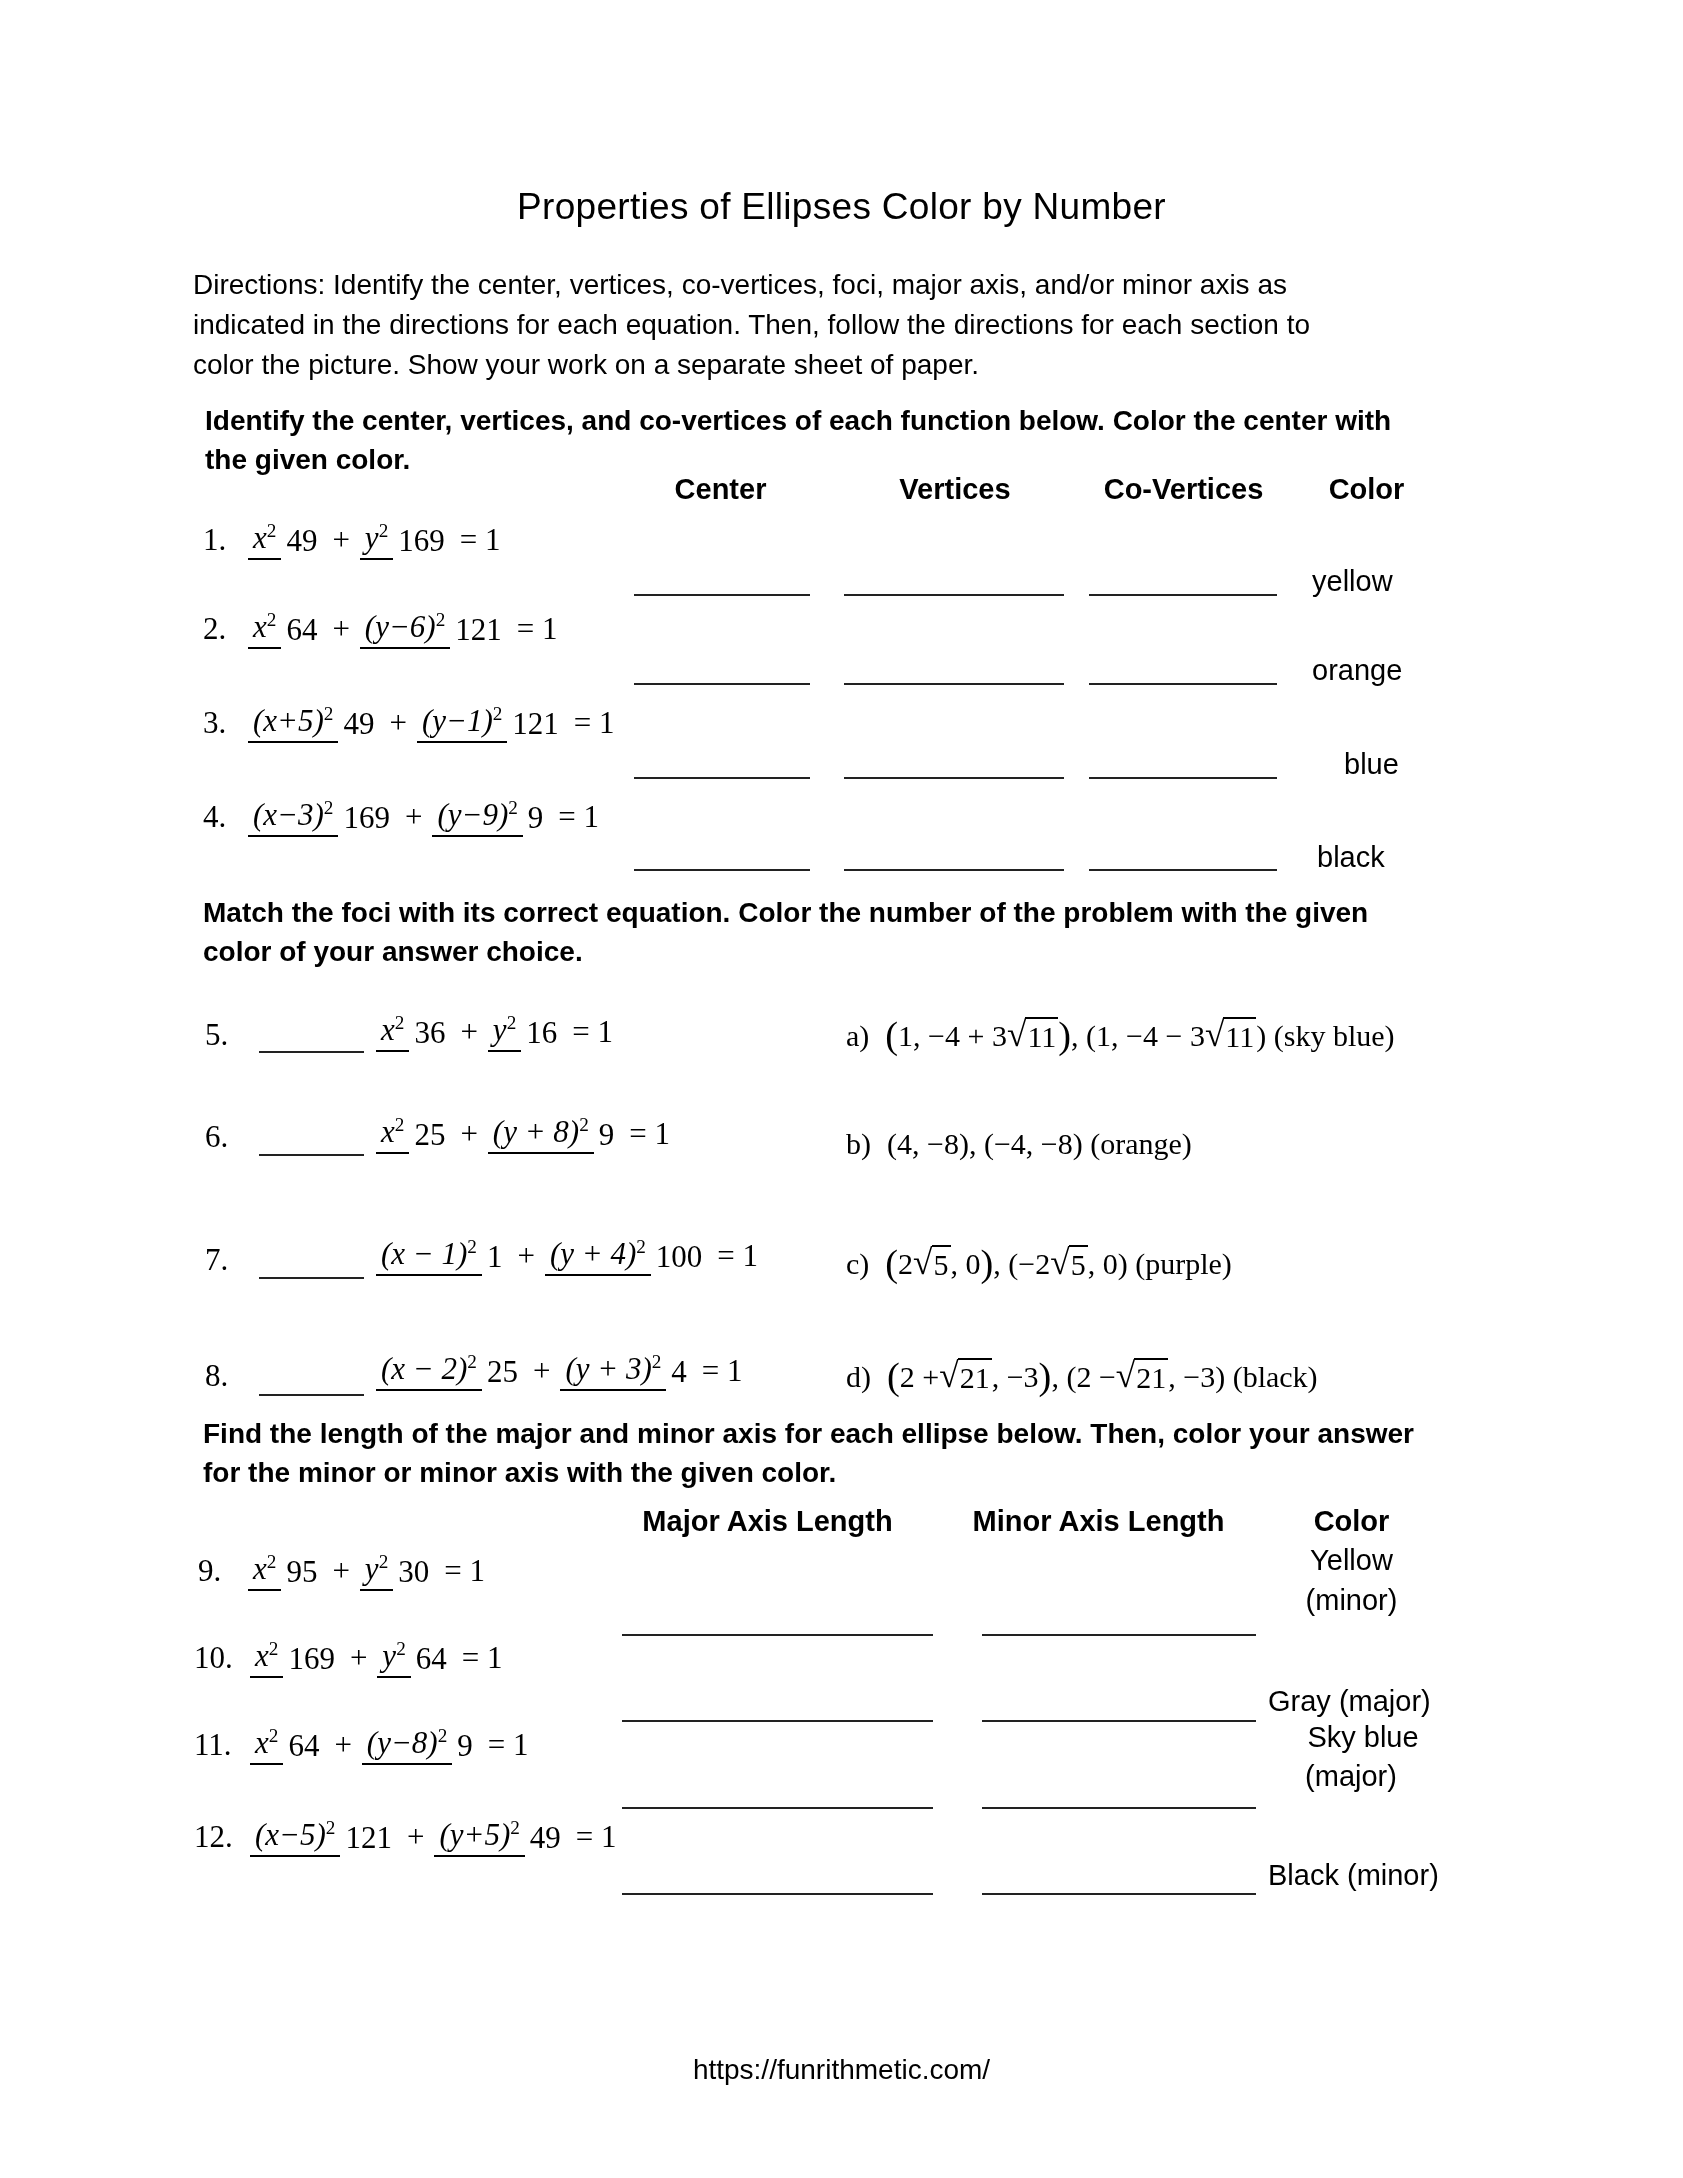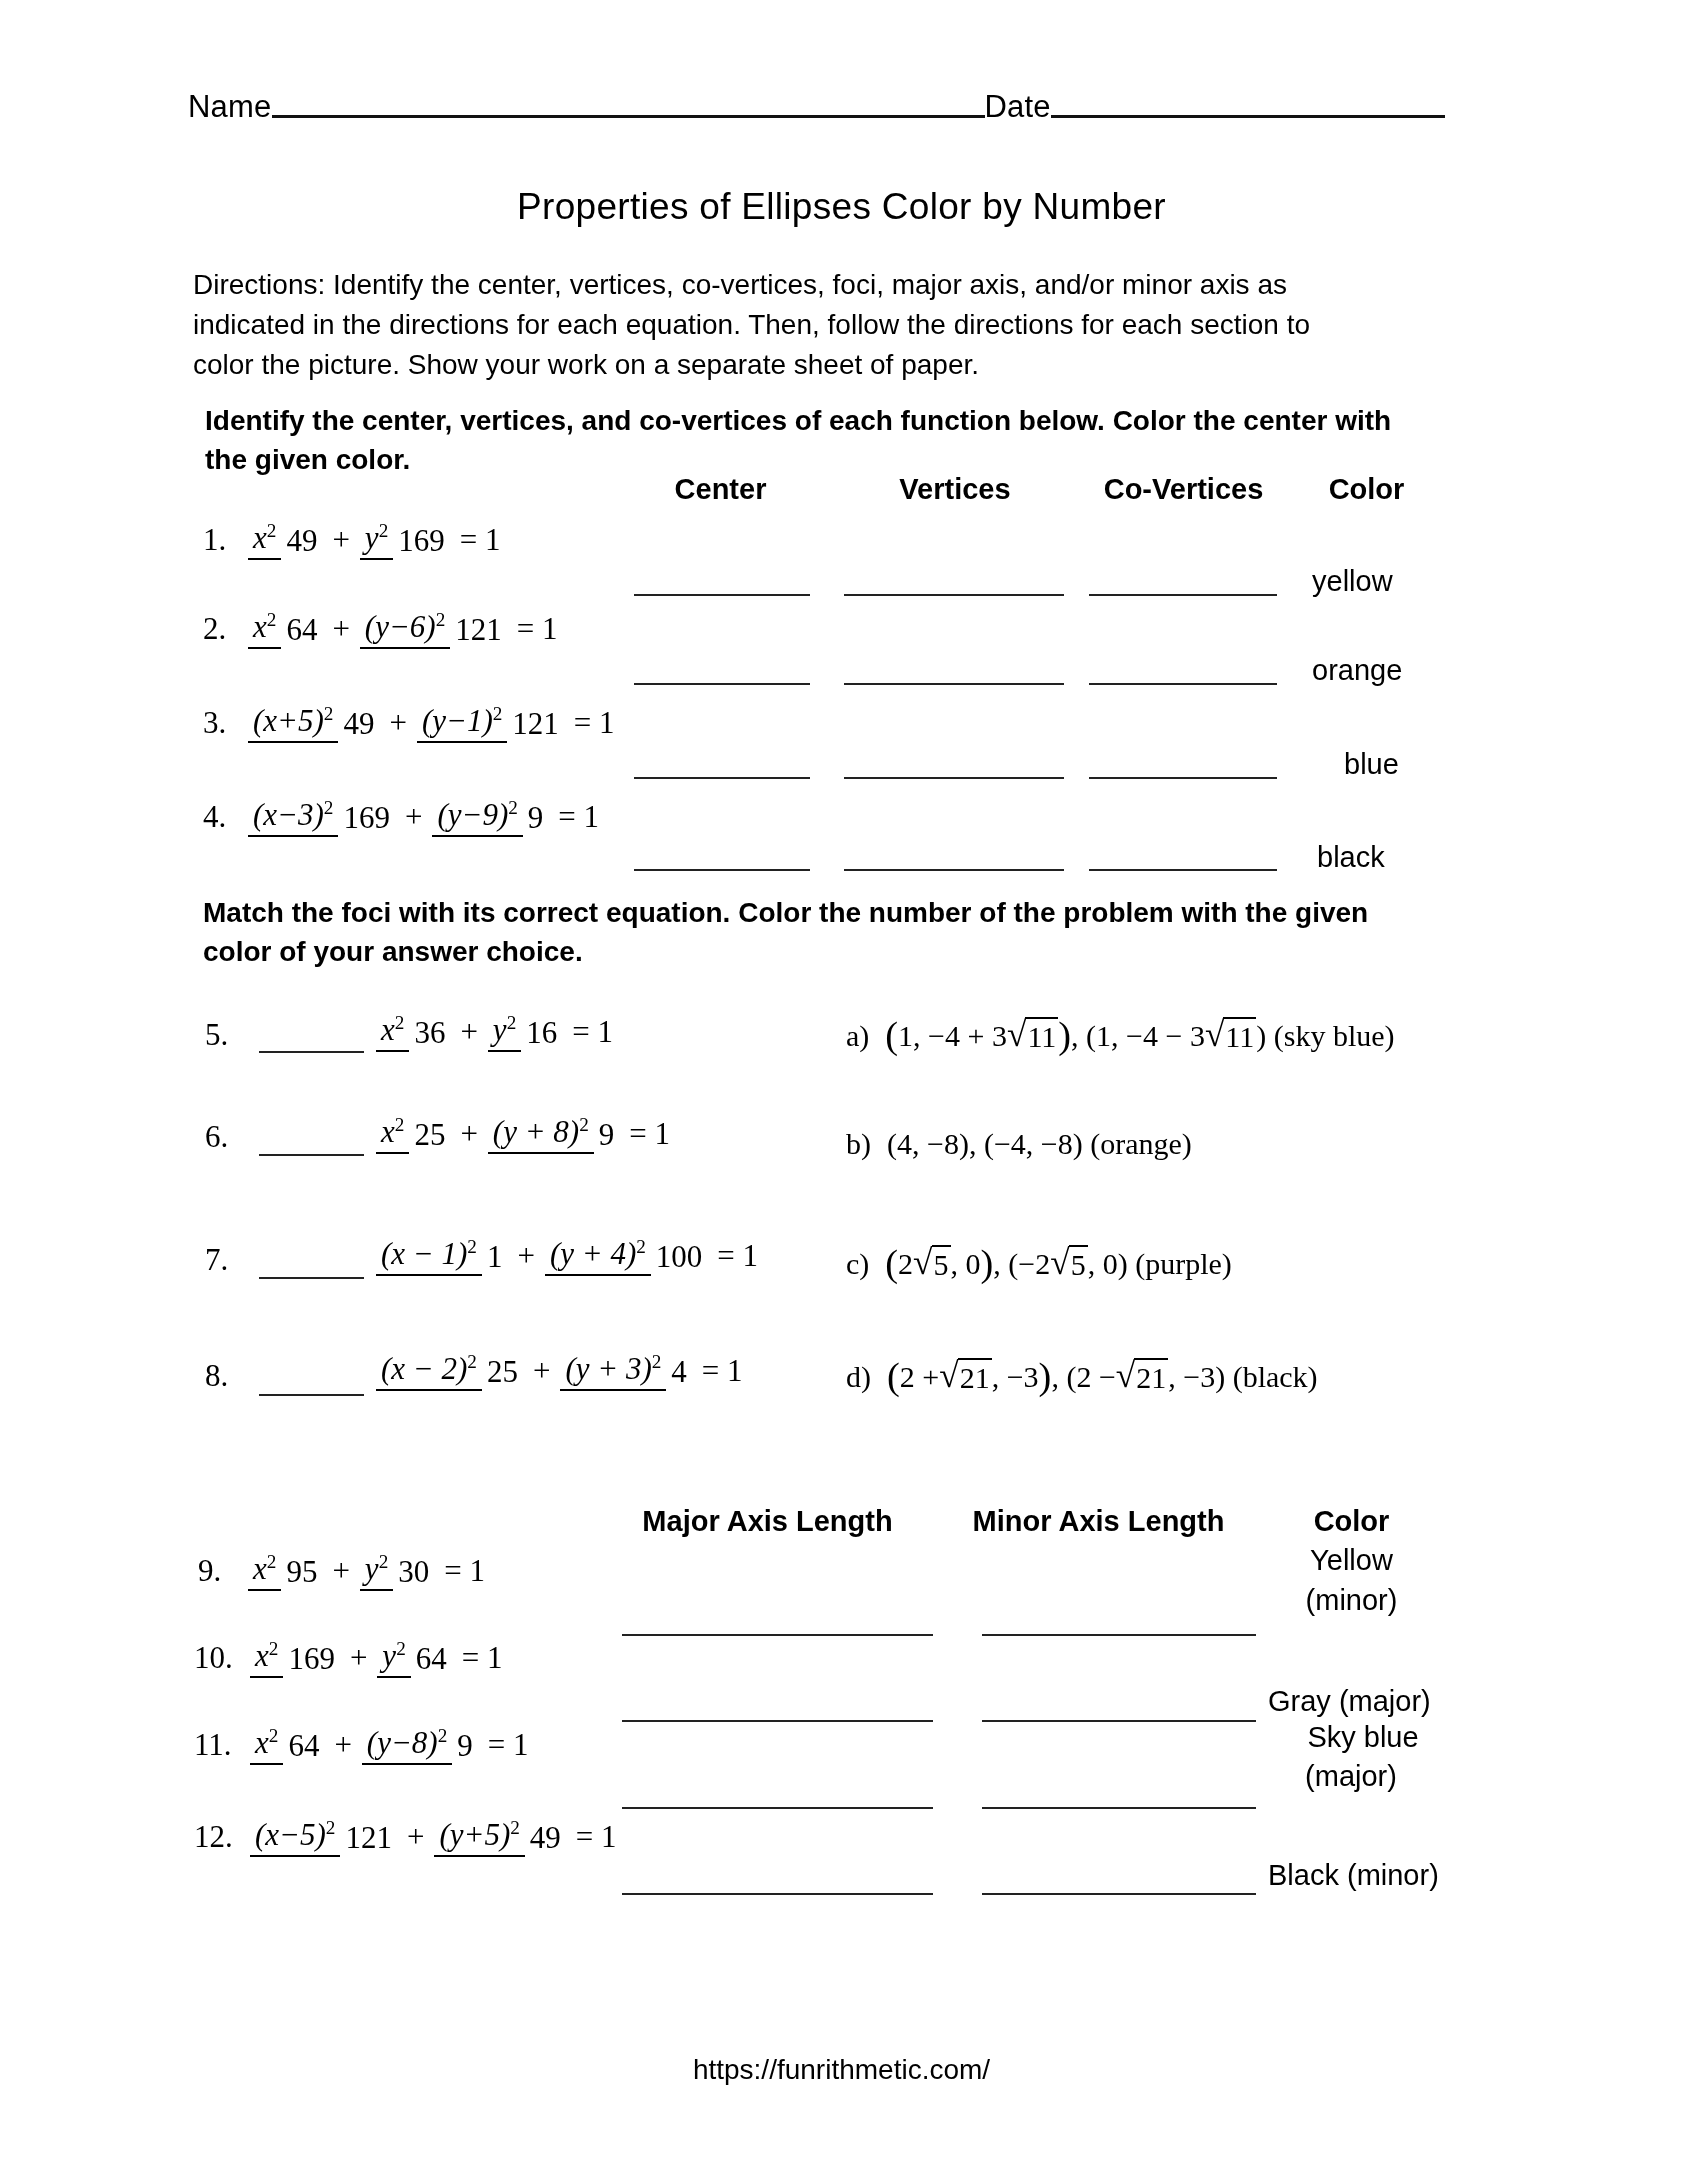--- a/index.html
+++ b/index.html
@@ -174,26 +174,20 @@
     width: 1683px;
     text-align: center;
     font-size: 28px;
   }
 </style>
 </head>
 <body>
 
 <div class="page">
 
-  <div class="namedate">
-    <span class="nd-label">Name</span>
-    <span class="nd-rule name"></span>
-    <span class="nd-label">Date</span>
-    <span class="nd-rule date"></span>
-  </div>
 
   <div class="title">Properties of Ellipses Color by Number</div>
 
   <div class="directions">
     <b>Directions:</b><span> Identify the center, vertices, co-vertices, foci, major axis, and/or minor axis as indicated in the directions for each equation.  Then, follow the directions for each section to color the picture.  Show your work on a separate sheet of paper.</span>
   </div>
 
   <div class="sec-instr" id="instr-1">Identify the center, vertices, and co-vertices of each function below.  Color the center with the given color.</div>
 
   <div class="colhead" id="ch-center">Center</div>
@@ -366,20 +360,21 @@
     <span class="lbl">d)</span>
     <span class="bigparen">(</span><span>2 + </span><span class="rad">
         <span class="sign">√</span>
         <span class="body">21</span>
       </span><span>, −3</span><span class="bigparen">)</span>,&nbsp;(<span>2 − </span><span class="rad">
         <span class="sign">√</span>
         <span class="body">21</span>
       </span><span>, −3</span>)&nbsp;<span>(black)</span>
   </div>
 
+  <div class="sec-instr" id="instr-3">Find the length of the major and minor axis for each ellipse below.  Then, color your answer for the minor or minor axis with the given color.</div>
 
   <div class="colhead" id="ch-major">Major Axis Length</div>
   <div class="colhead" id="ch-minor">Minor Axis Length</div>
   <div class="colhead" id="ch-color3">Color</div>
 
   <div class="eq" style="left:198px; top:1551px;">
     <span class="num" style="width:45px;">9.</span>
     <span class="frac">
       <span class="top"><span class="it">x</span><sup>2</sup></span>
       <span class="bot">95</span>

